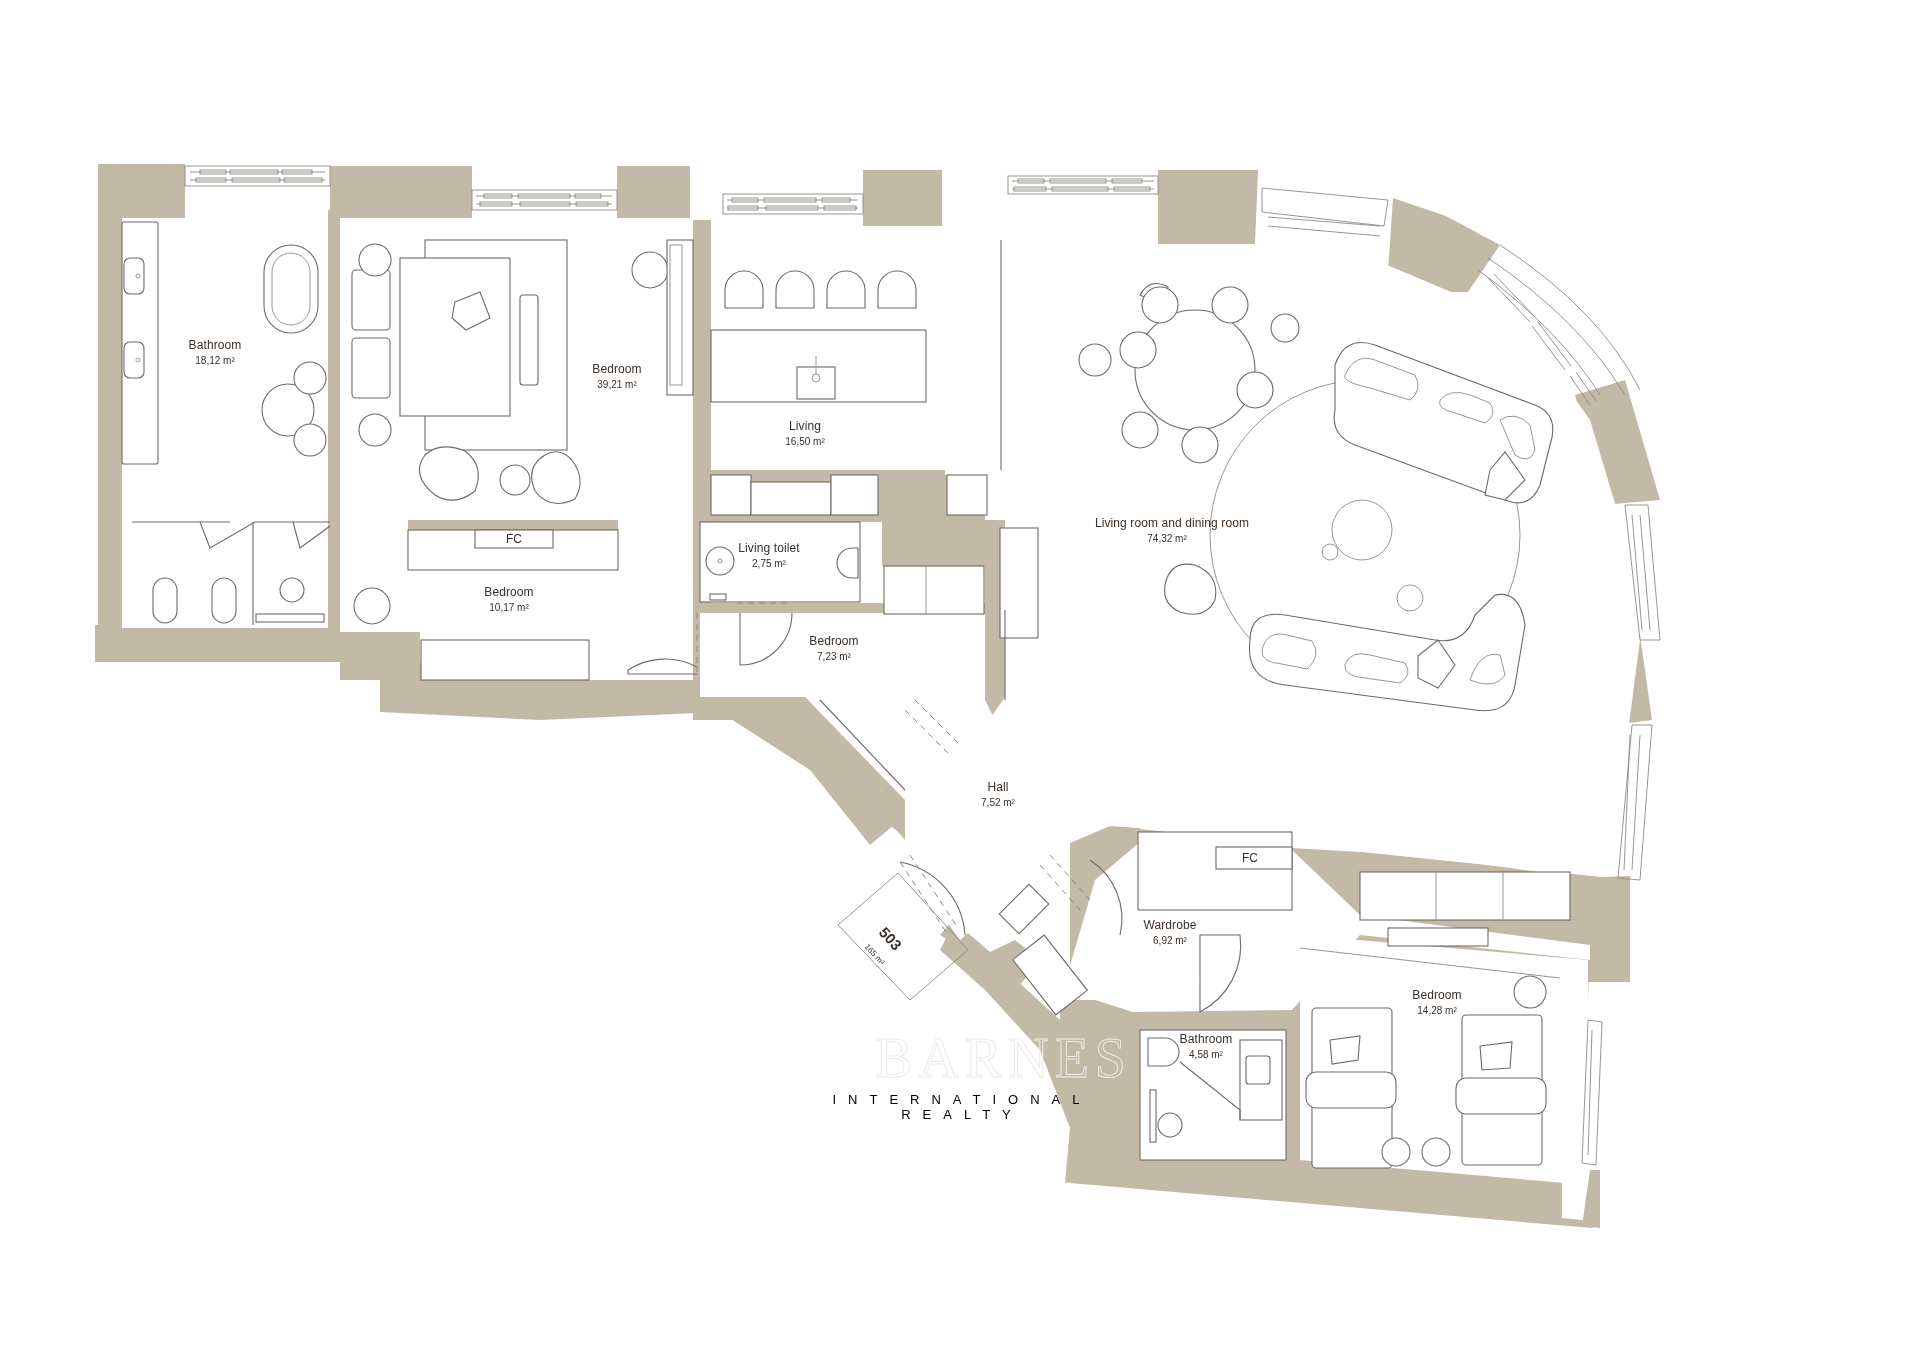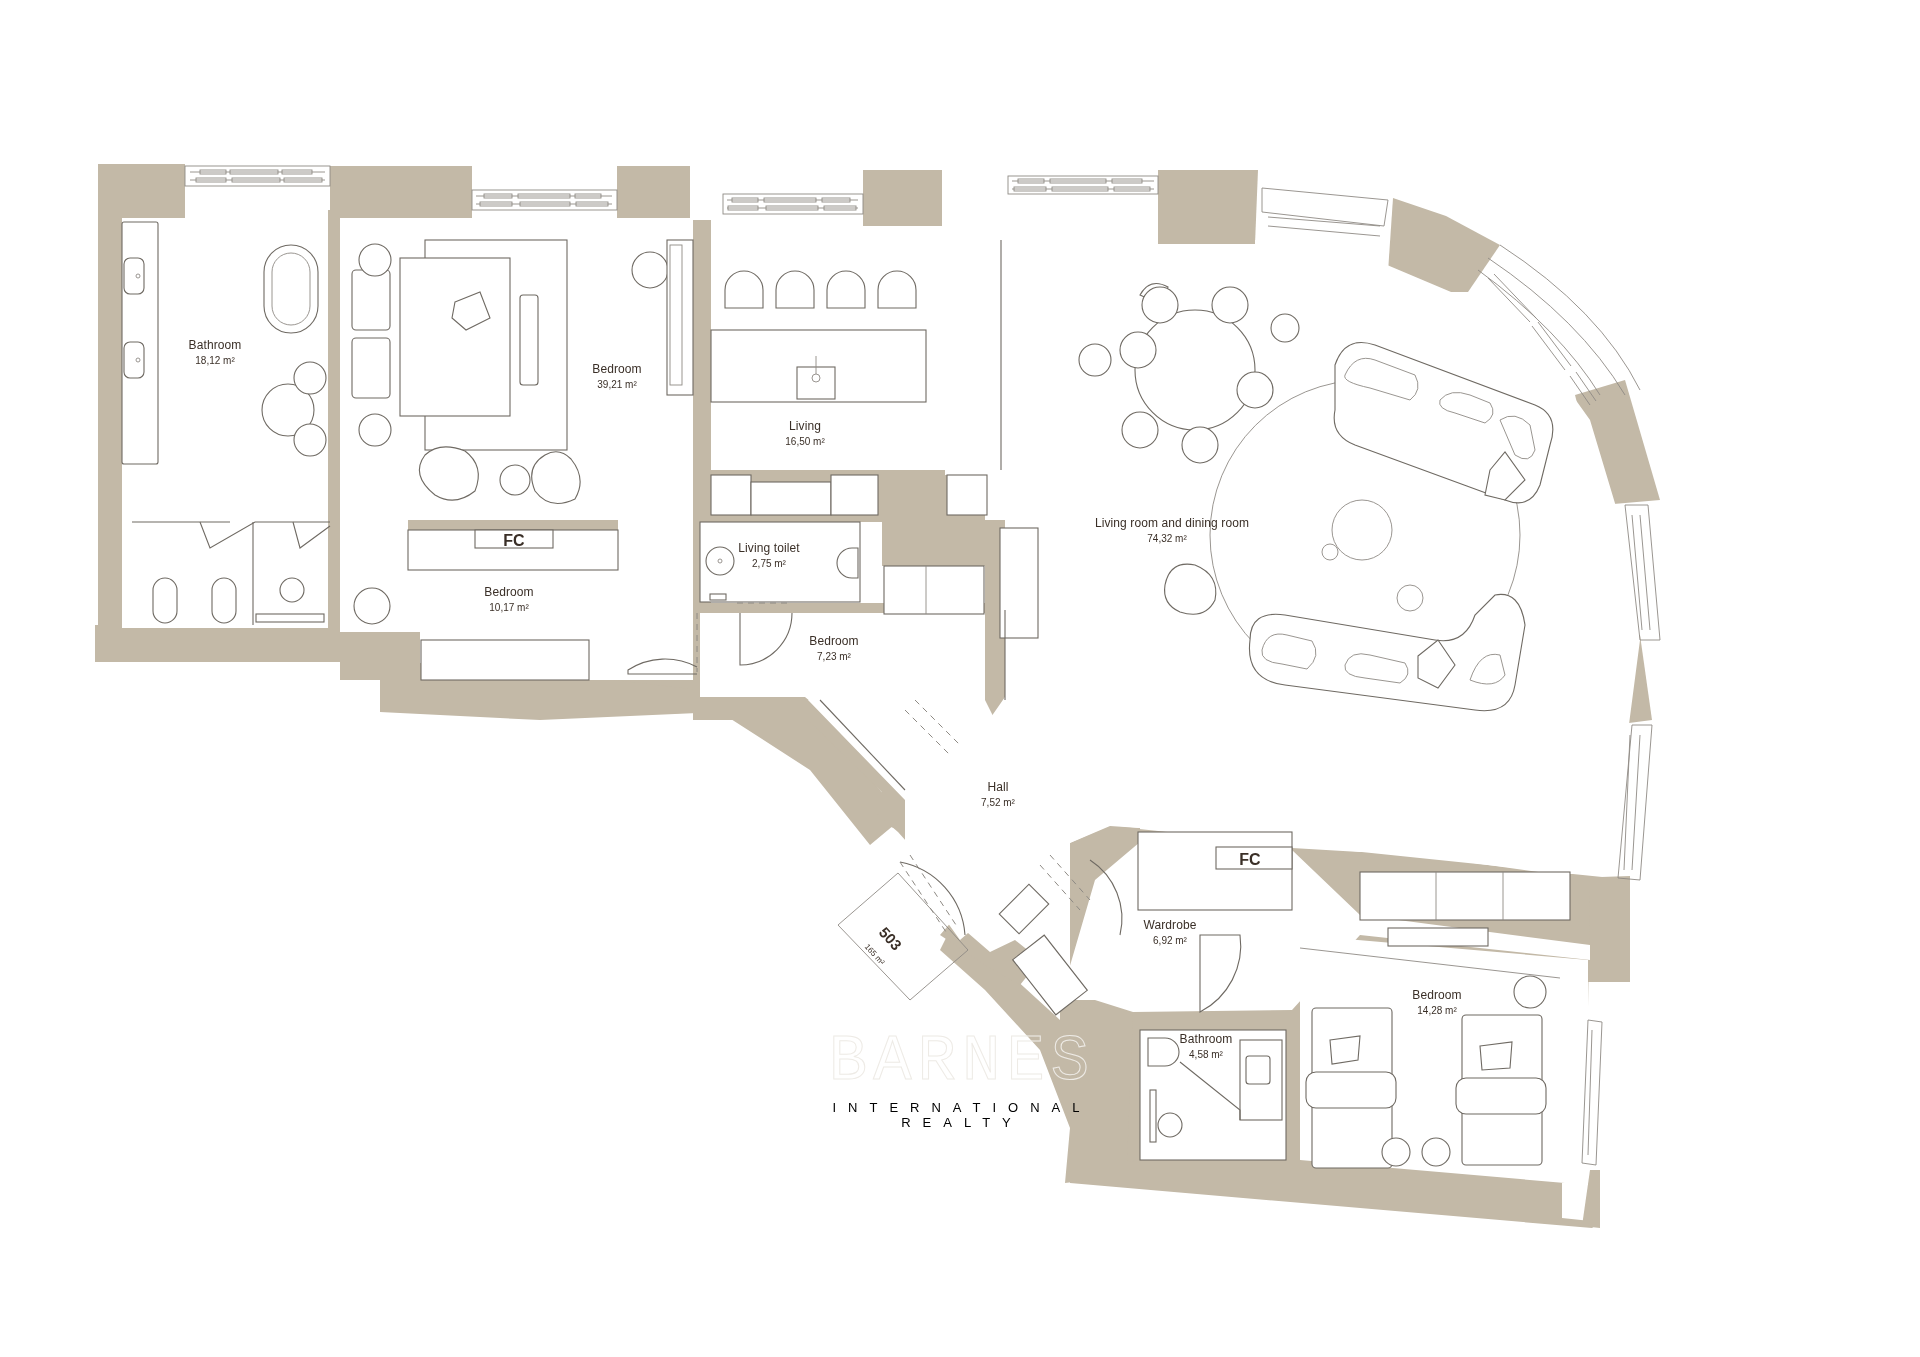--- a/index.html
+++ b/index.html
@@ -7,26 +7,26 @@
   svg#plan { position: absolute; left: 0; top: 0; }
   .wall { fill: #c3b9a7; stroke: none; }
   .line { fill: none; stroke: #6f6a63; stroke-width: 1.1; }
   .thin { fill: none; stroke: #8e8a84; stroke-width: 0.9; }
   .dash { fill: none; stroke: #8e8a84; stroke-width: 1; stroke-dasharray: 6 5; }
   .furn { fill: #ffffff; stroke: #6f6a63; stroke-width: 1.1; }
   .win { fill: #ffffff; stroke: #8e8a84; stroke-width: 0.9; }
   .label { position: absolute; transform: translate(-50%, 0); text-align: center; color: #3a2f27; white-space: nowrap; }
   .label .name { font-weight: normal; font-size: 12px; display: block; letter-spacing: 0.1px; }
   .label .area { font-size: 10px; display: block; margin-top: 3px; color: #3a2f27; }
-  .fc { position: absolute; transform: translate(-50%, 0); font-weight: bold; font-size: 16px; color: #3a2f27; }
+  .fc { position: absolute; transform: translate(-50%, 0); font-weight: normal; font-size: 12px; color: #3a2f27; }
   .unit { position: absolute; color: #3a2f27; transform-origin: center; }
   .unit .num { font-weight: bold; font-size: 15px; display: block; }
   .unit .sub { font-size: 8px; display: block; }
   .watermark { position: absolute; left: 792px; top: 1030px; width: 340px; text-align: center; color: rgba(255,255,255,0.0); }
-  .watermark .wm-main { font-family: Liberation Mono, monospace; font-size: 64px; letter-spacing: 6px; color: transparent; -webkit-text-stroke: 1px #eeebe6; display: block; line-height: 1; }
+  .watermark .wm-main { font-family: Liberation Serif, serif; font-size: 56px; letter-spacing: 6px; color: transparent; -webkit-text-stroke: 1px #eeebe6; display: block; line-height: 1; text-align: right; }
   .watermark .wm-sub { font-family: "Liberation Sans", sans-serif; font-size: 13px; letter-spacing: 12px; color: #000000; display: block; margin-top: 6px; }
 </style>
 </head>
 <body>
 
 <svg id="plan" width="1920" height="1357" viewBox="0 0 1920 1357" xmlns="http://www.w3.org/2000/svg">
 
   <g>
 
     <polygon class="wall" points="98,164 185,164 185,220 122,220 122,470 98,470"></polygon>

